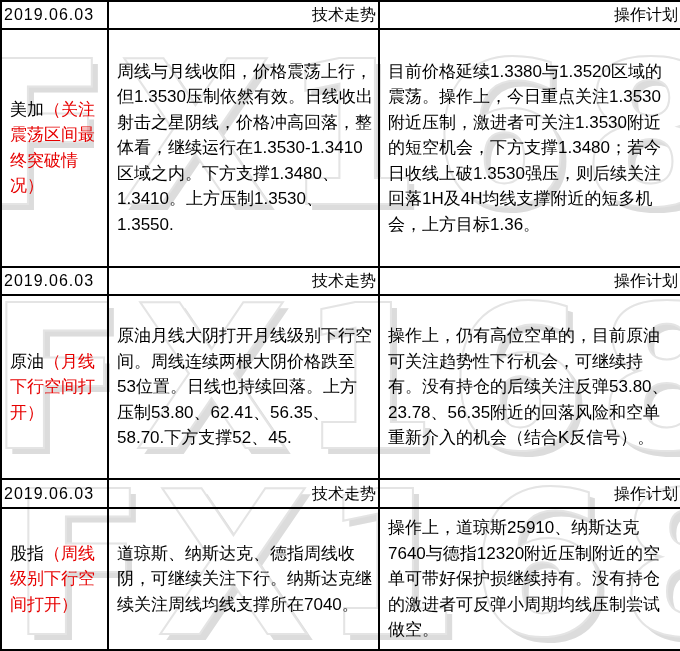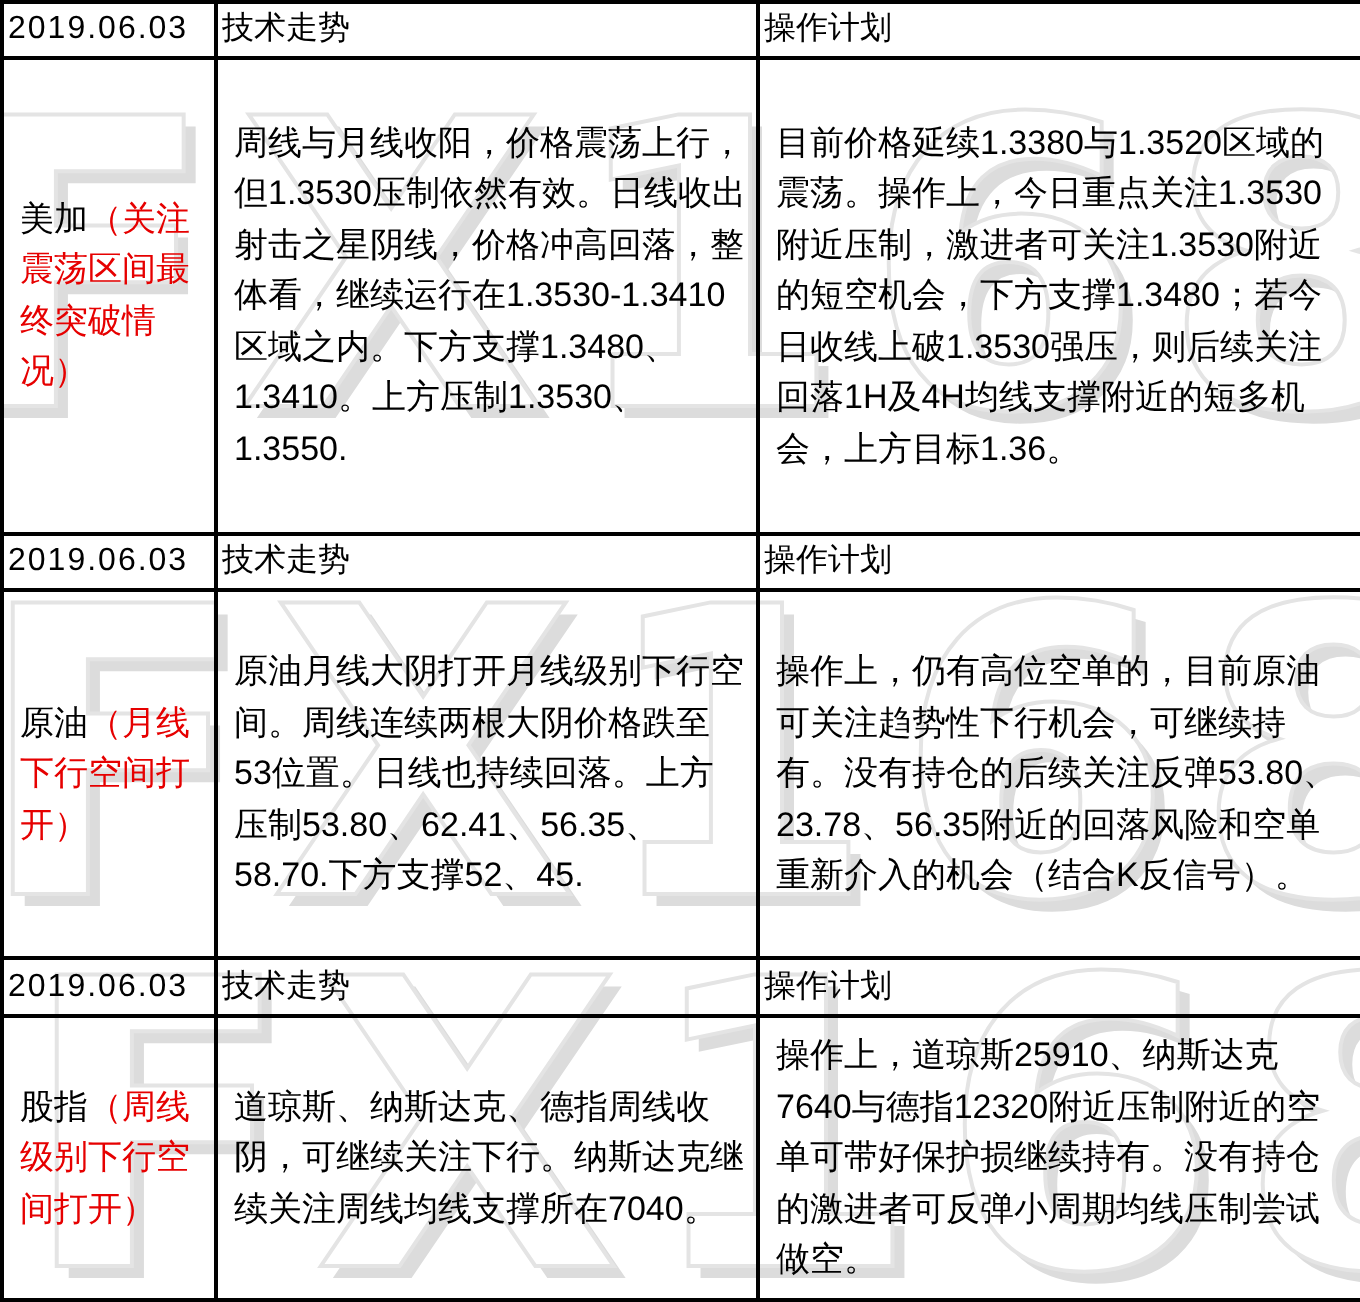--- a/index.html
+++ b/index.html
@@ -55,21 +55,21 @@
   col.c2 { width: 271px; }
   col.c3 { width: 302px; }
 
   tr.hdr { height: 28px; }
   tr.hdr td {
     font-size: 16px;
     line-height: 1.2;
     padding: 2px 2px;
   }
   td.date-cell  { text-align: left;  padding-left: 2px; letter-spacing: 1px; }
-  td.head-cell  { text-align: left; }
+  td.head-cell  { text-align: right; }
 
   tr.row1 { height: 237px; }
   tr.row2 { height: 184px; }
   tr.row3 { height: 142px; }
 
   td.label-cell {
     font-size: 17px;
     padding: 4px 3px 4px 8px;
     text-align: left;
   }

